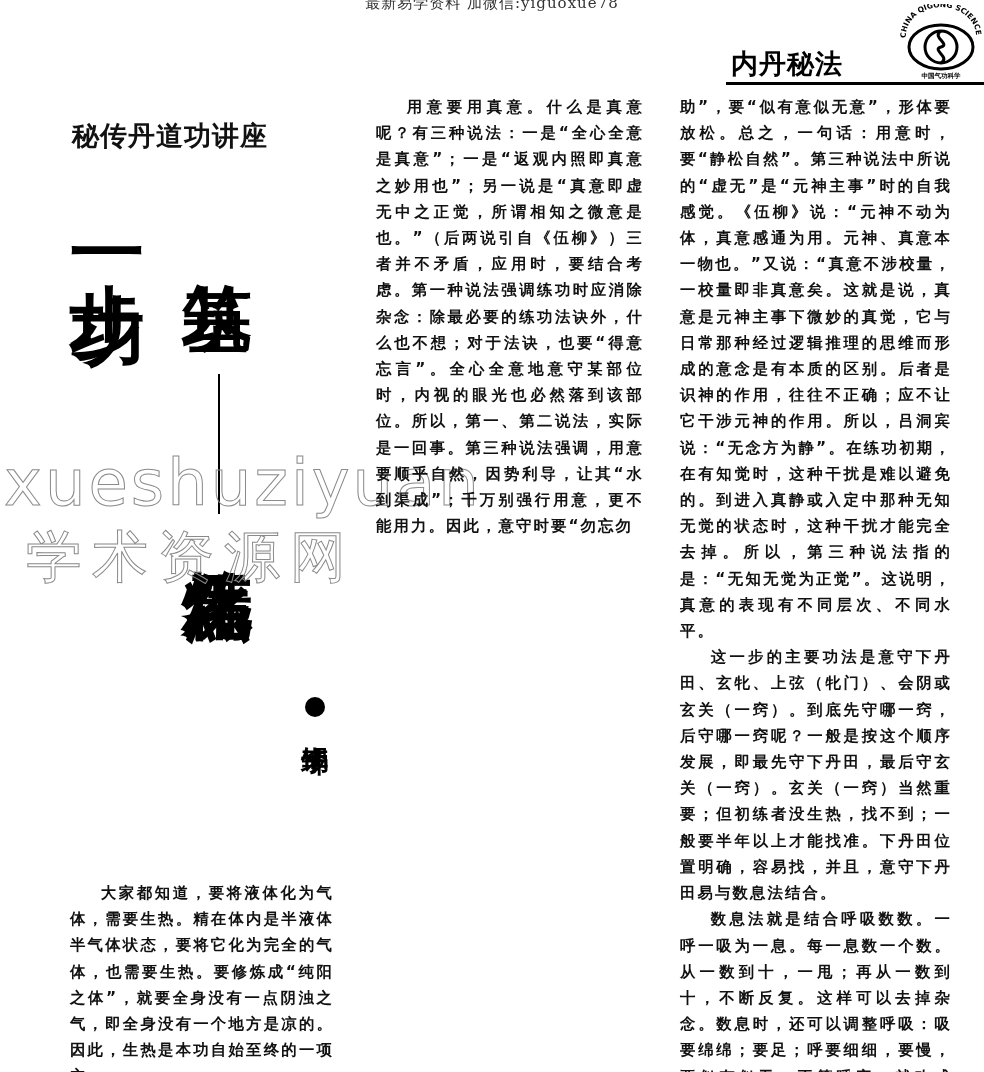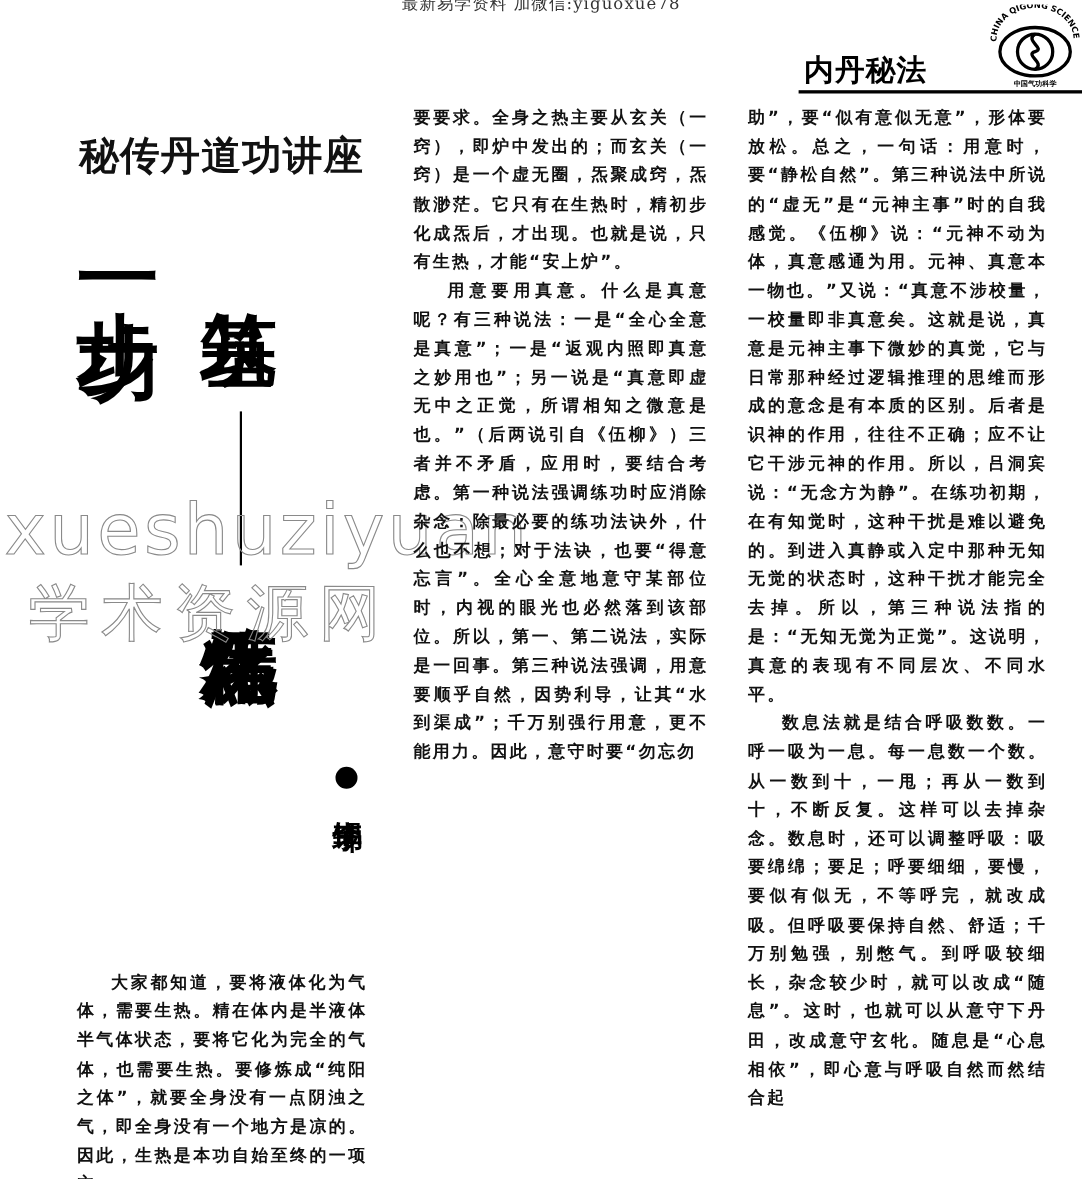--- a/index.html
+++ b/index.html
@@ -4,21 +4,21 @@
 <style>
   html, body { margin:0; padding:0; background:#ffffff; }
   body { width:984px; height:1072px; position:relative; overflow:hidden;
          font-family:"DejaVu Sans","Liberation Sans",sans-serif; color:#111; }
   .top-watermark { position:absolute; left:0; width:984px; top:-6px; text-align:center;
          font-family:"DejaVu Serif","Liberation Serif",serif; font-size:15px; color:#333; letter-spacing:1px; }
   .section-tag { position:absolute; left:731px; top:46px; font-size:27px; font-weight:bold;
          letter-spacing:1px; color:#000; }
   .logo { position:absolute; left:896px; top:4px; width:88px; height:78px; }
   .header-rule { position:absolute; left:726px; top:82px; width:258px; height:3px; background:#000; }
-  .series-title { position:absolute; left:72px; top:118px; font-size:36px; font-weight:bold; letter-spacing:1px; }
+  .series-title { position:absolute; left:72px; top:118px; font-size:27px; font-weight:bold; letter-spacing:1px; }
   .vtext { position:absolute; writing-mode:vertical-rl; font-weight:bold; color:#000; line-height:1; }
   .big-left { left:70px; top:213px; font-size:75px; letter-spacing:10px; }
   .big-right-a { left:183px; top:228px; font-size:70px; }
   .big-right-b { left:183px; top:513px; font-size:70px; letter-spacing:2px; }
   .dash-line { position:absolute; left:218px; top:374px; width:2px; height:140px; background:#000; }
   .author-dot { position:absolute; left:305px; top:697px; width:20px; height:20px; border-radius:50%; background:#000; }
   .author { left:302px; top:725px; font-size:27px; letter-spacing:1px; }
   .col { position:absolute; font-size:15.4px; line-height:26.2px; letter-spacing:2.1px; font-weight:bold;
          text-align:justify; color:#111; }
   .col p { margin:0; }
@@ -66,20 +66,20 @@
 <div class="vtext author">李锡坤</div>
 
 <div class="wm wm-latin">xueshuziyuan</div>
 <div class="wm wm-cjk">学术资源网</div>
 
 <div class="col col1">
   <p class="indent">大家都知道，要将液体化为气体，需要生热。精在体内是半液体半气体状态，要将它化为完全的气体，也需要生热。要修炼成“纯阳之体”，就要全身没有一点阴浊之气，即全身没有一个地方是凉的。因此，生热是本功自始至终的一项主</p>
 </div>
 
 <div class="col col2">
-  <p>要要求。全身之热主要从玄关（一窍），即炉中发出的；而玄关（一窍）是一个虚无圈，炁聚成窍，炁散渺茫。它只有在生热时，精初步化成炁后，才出现。也就是说，只有生热，才能“安上炉”。</p>
   <p class="indent">用意要用真意。什么是真意呢？有三种说法：一是“全心全意是真意”；一是“返观内照即真意之妙用也”；另一说是“真意即虚无中之正觉，所谓相知之微意是也。”（后两说引自《伍柳》）三者并不矛盾，应用时，要结合考虑。第一种说法强调练功时应消除杂念：除最必要的练功法诀外，什么也不想；对于法诀，也要“得意忘言”。全心全意地意守某部位时，内视的眼光也必然落到该部位。所以，第一、第二说法，实际是一回事。第三种说法强调，用意要顺乎自然，因势利导，让其“水到渠成”；千万别强行用意，更不能用力。因此，意守时要“勿忘勿</p>
 </div>
 
 <div class="col col3">
   <p>助”，要“似有意似无意”，形体要放松。总之，一句话：用意时，要“静松自然”。第三种说法中所说的“虚无”是“元神主事”时的自我感觉。《伍柳》说：“元神不动为体，真意感通为用。元神、真意本一物也。”又说：“真意不涉校量，一校量即非真意矣。这就是说，真意是元神主事下微妙的真觉，它与日常那种经过逻辑推理的思维而形成的意念是有本质的区别。后者是识神的作用，往往不正确；应不让它干涉元神的作用。所以，吕洞宾说：“无念方为静”。在练功初期，在有知觉时，这种干扰是难以避免的。到进入真静或入定中那种无知无觉的状态时，这种干扰才能完全去掉。所以，第三种说法指的是：“无知无觉为正觉”。这说明，真意的表现有不同层次、不同水平。</p>
+  <p class="indent">这一步的主要功法是意守下丹田、玄牝、上弦（牝门）、会阴或玄关（一窍）。到底先守哪一窍，后守哪一窍呢？一般是按这个顺序发展，即最先守下丹田，最后守玄关（一窍）。玄关（一窍）当然重要；但初练者没生热，找不到；一般要半年以上才能找准。下丹田位置明确，容易找，并且，意守下丹田易与数息法结合。</p>
   <p class="indent">数息法就是结合呼吸数数。一呼一吸为一息。每一息数一个数。从一数到十，一甩；再从一数到十，不断反复。这样可以去掉杂念。数息时，还可以调整呼吸：吸要绵绵；要足；呼要细细，要慢，要似有似无，不等呼完，就改成吸。但呼吸要保持自然、舒适；千万别勉强，别憋气。到呼吸较细长，杂念较少时，就可以改成“随息”。这时，也就可以从意守下丹田，改成意守玄牝。随息是“心息相依”，即心意与呼吸自然而然结合起</p>
 </div>
 
 </body></html>

